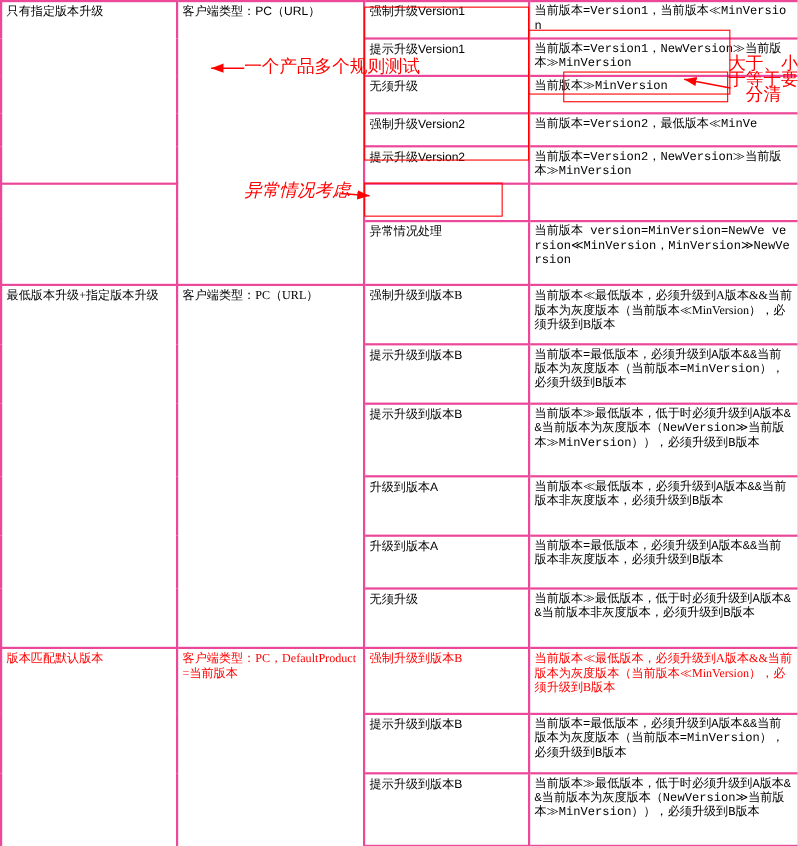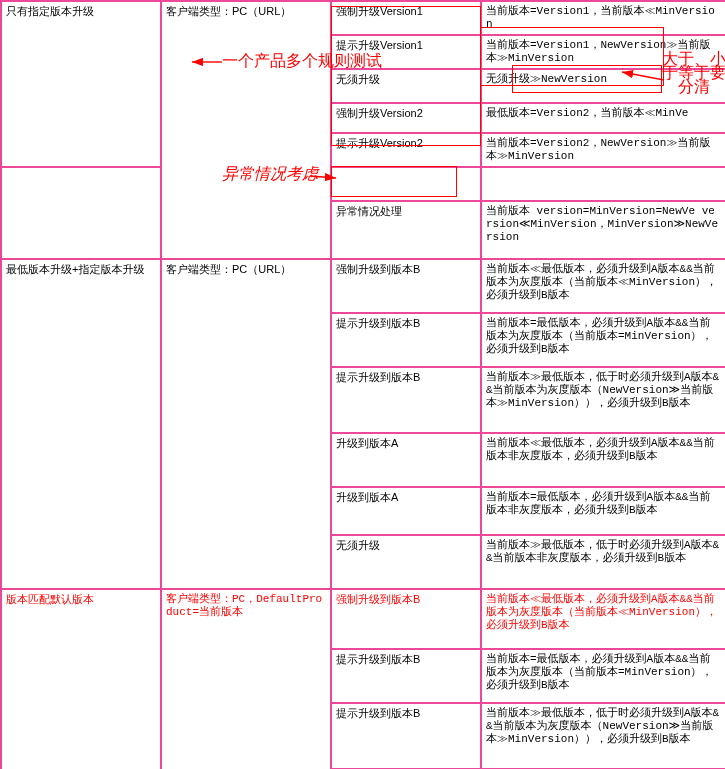--- a/index.html
+++ b/index.html
@@ -30,21 +30,21 @@
     line-height:13px;
     word-break:break-all;
   }
   .col-a{width:160px;}
   .col-b{width:170px;}
   .col-c{width:150px;}
   .col-d{width:245px;}
   .red{color:#ff0000;}
   .mono{font-family:"Liberation Mono","DejaVu Sans Mono",monospace;font-size:10.5px;line-height:13px;}
   .cjk{font-family:"Liberation Sans","DejaVu Sans",sans-serif;}
-  .thickrow td{border-top:2px solid #4a4a4a;}
+  .thickrow td{border-top:2px solid #4a4a4a;font-family:Liberation Serif, serif;}
   .cellmid{vertical-align:middle;}
 
   
   .ann{
     position:absolute;
     color:#ff0000;
     font-size:16px;
     line-height:14px;
     font-family:"Liberation Sans","DejaVu Sans",sans-serif;
     white-space:pre;
@@ -81,25 +81,25 @@
         <td rowspan="7" class="cjk">客户端类型：PC（URL）</td>
         <td class="cjk" style="height:22px">强制升级Version1</td>
         <td class="mono">当前版本=Version1，当前版本≪MinVersion</td>
       </tr>
       <tr>
         <td class="cjk" style="height:22px">提示升级Version1</td>
         <td class="mono">当前版本=Version1，NewVersion≫当前版本≫MinVersion</td>
       </tr>
       <tr>
         <td class="cjk" style="height:26px">无须升级</td>
-        <td class="mono cellmid">无须升级≫NewVersion</td>
+        <td class="mono cellmid">当前版本≫MinVersion</td>
       </tr>
       <tr>
         <td class="cjk" style="height:22px">强制升级Version2</td>
-        <td class="mono">最低版本=Version2，当前版本≪MinVe</td>
+        <td class="mono">当前版本=Version2，最低版本≪MinVe</td>
       </tr>
       <tr>
         <td class="cjk" style="height:22px">提示升级Version2</td>
         <td class="mono">当前版本=Version2，NewVersion≫当前版本≫MinVersion</td>
       </tr>
       <tr>
         <td rowspan="2" class="cjk"></td>
         <td class="cjk" style="height:26px"></td>
         <td class="mono"></td>
       </tr>

